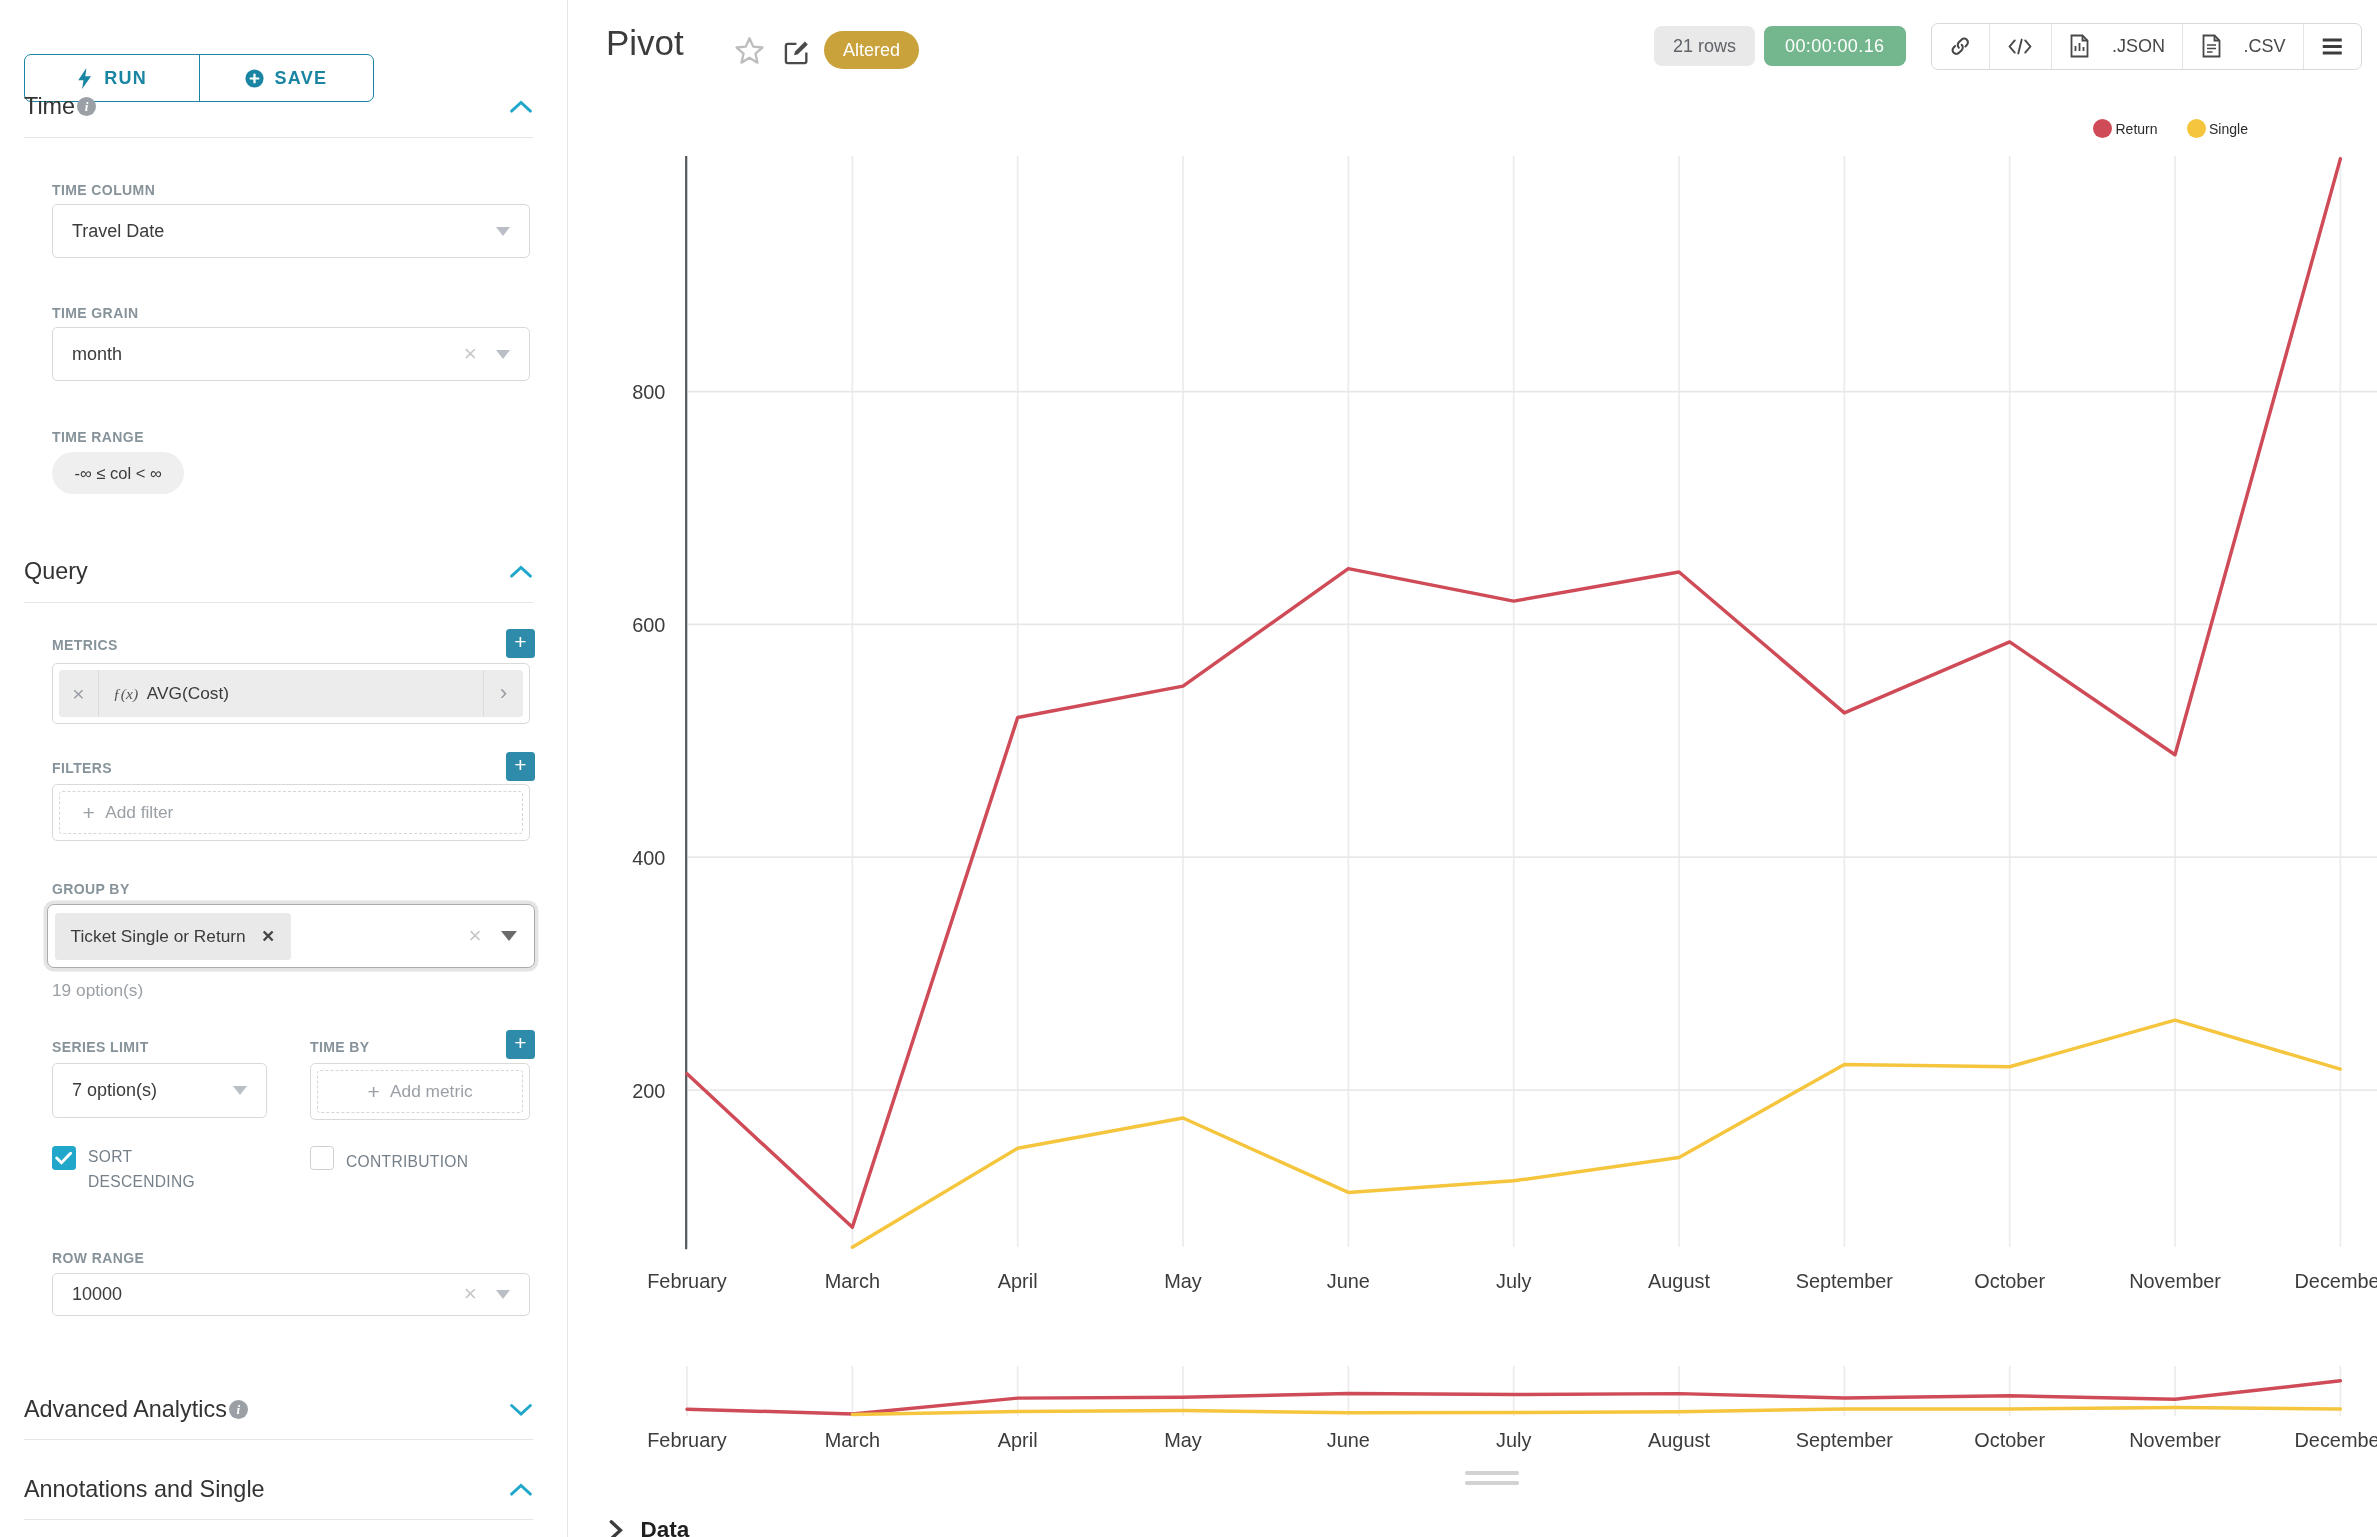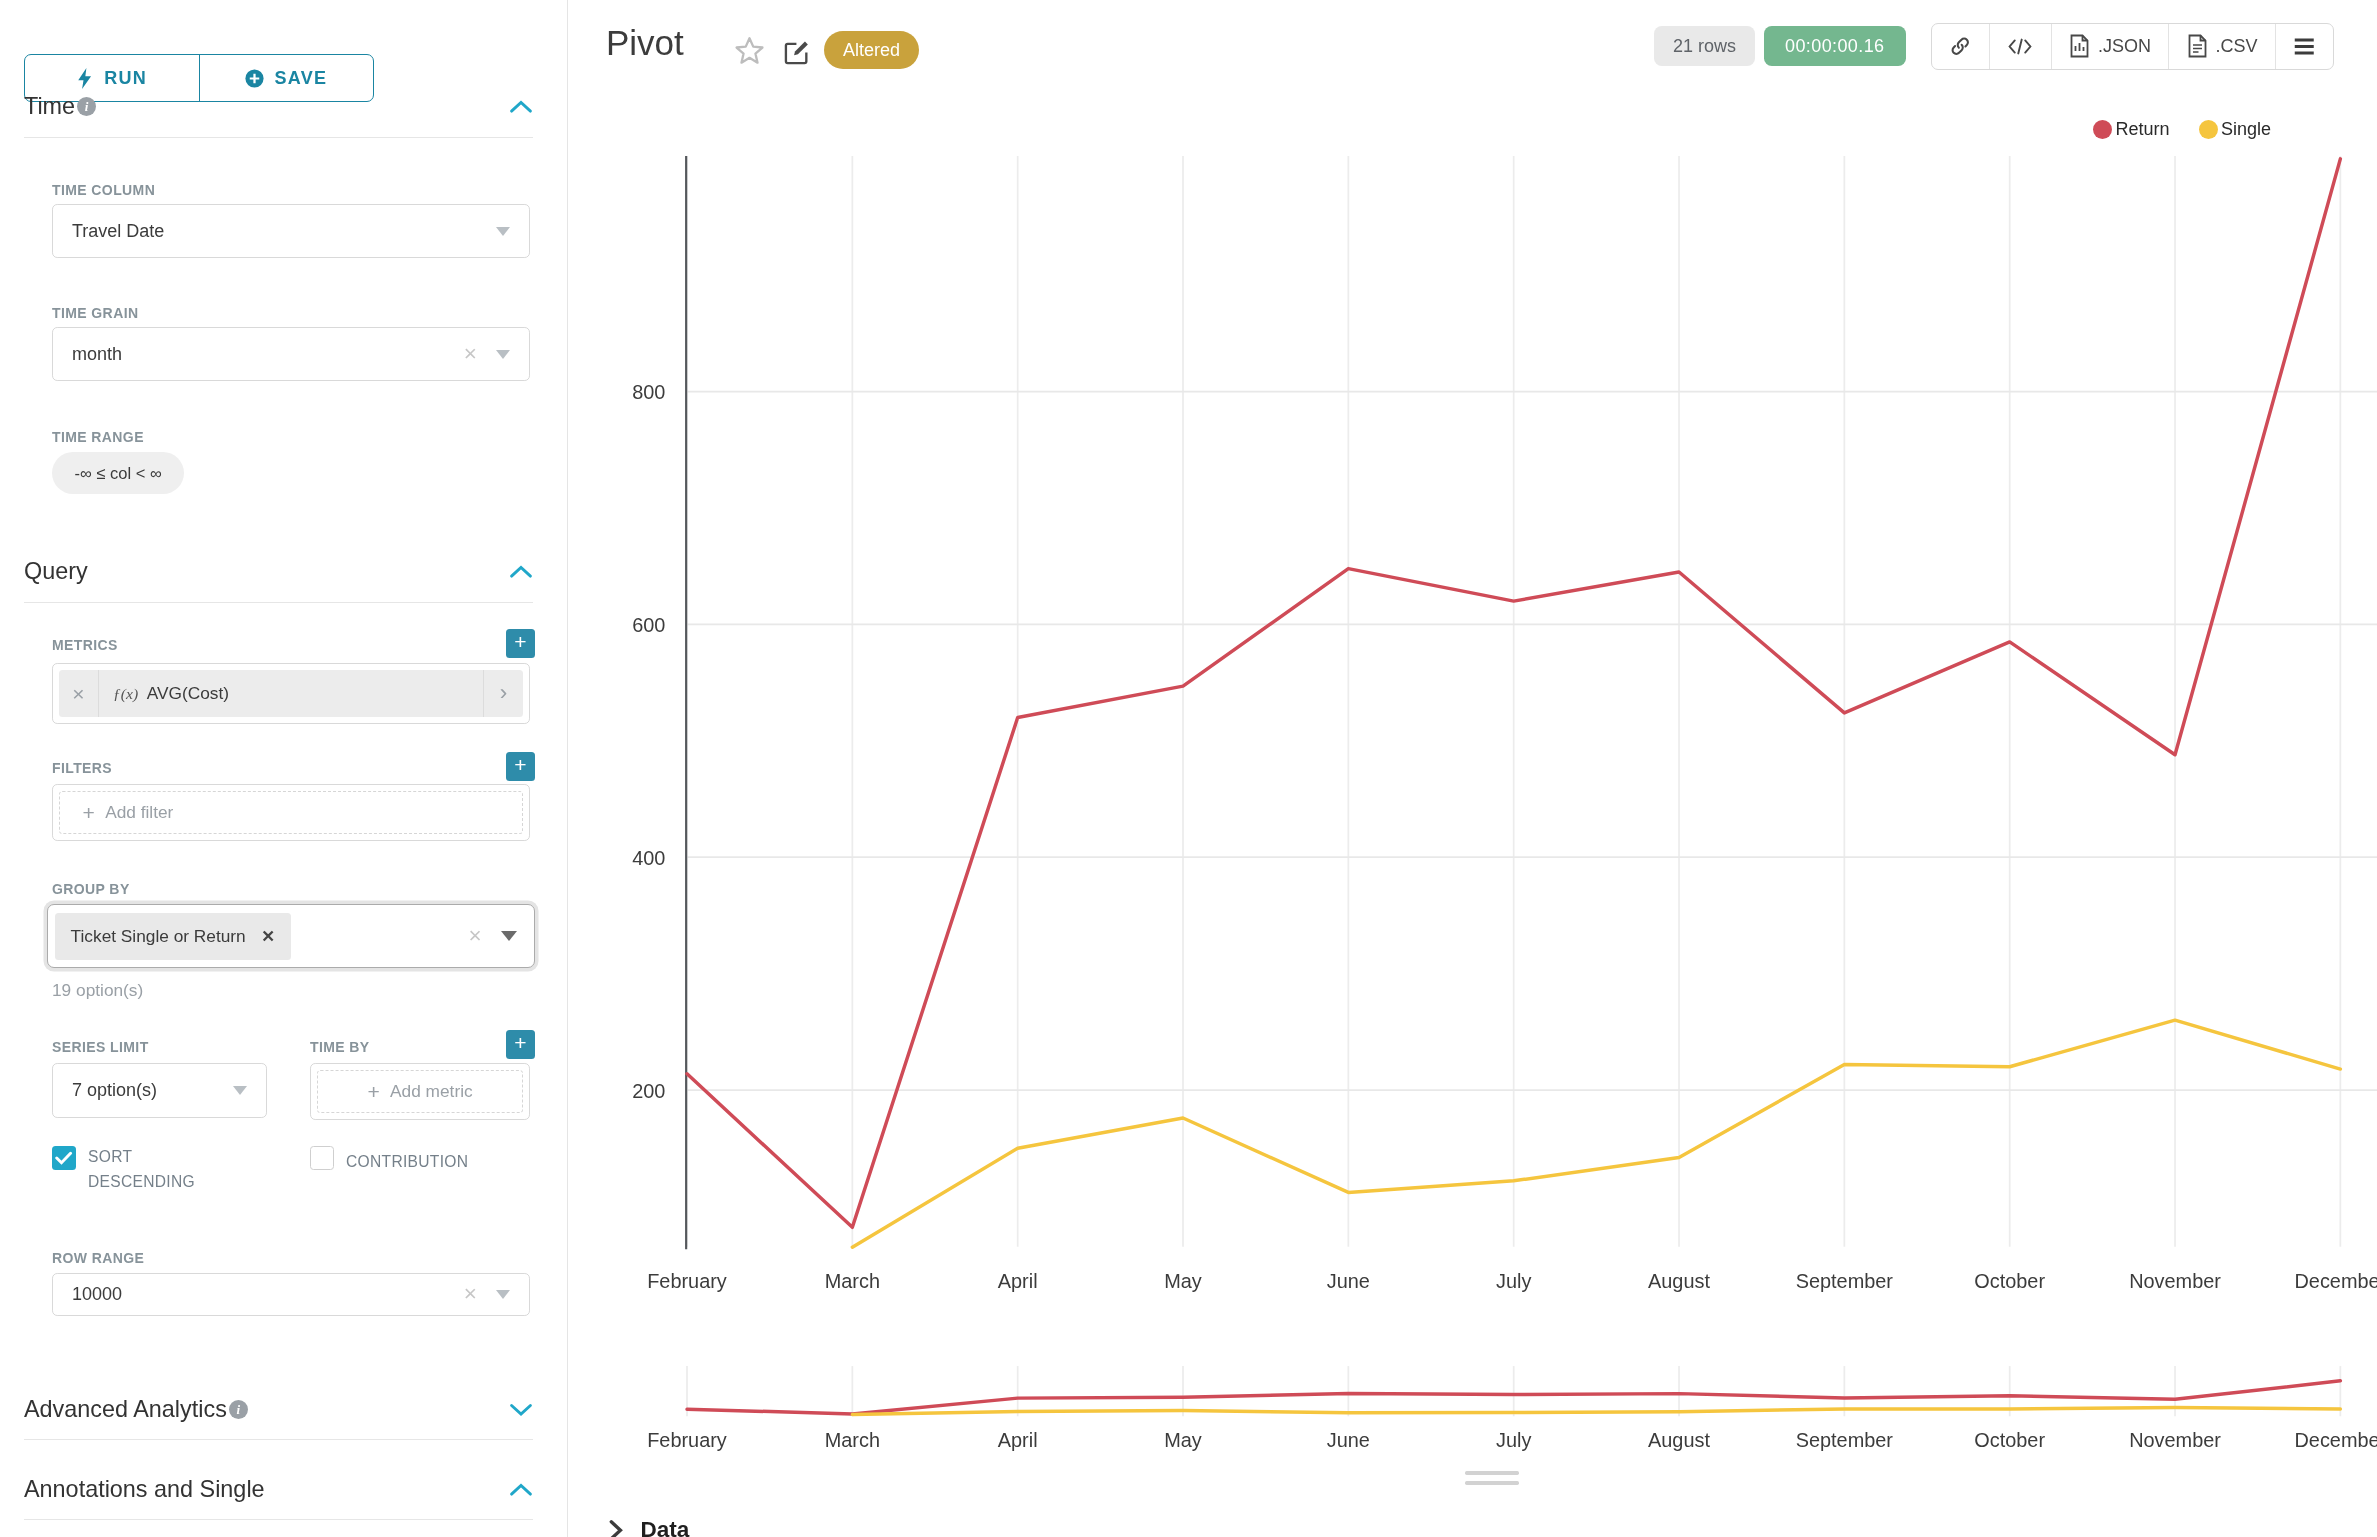--- a/index.html
+++ b/index.html
@@ -76,28 +76,28 @@
   
   #page-title { left:606px; top:22.5px; font-size:35px; color:#3c3c3c; font-weight:500; }
   #altered-badge { left:824px; top:31px; height:38px; border-radius:19px; background:#c9a23c;
     color:#fff; font-size:18px; display:flex; align-items:center; padding:0 19px; }
   #rows-badge { left:1654px; top:26px; height:40px; border-radius:7.8px; background:#e9e9e9;
     color:#5f6368; font-size:18px; display:flex; align-items:center; padding:0 19px; }
   #timer-badge { left:1764px; top:26px; height:40px; border-radius:7.8px; background:#74b78f;
     color:#fff; font-size:18px; display:flex; align-items:center; padding:0 21px; letter-spacing:0.4px; }
   #toolbar { left:1931px; top:22.5px; height:47px; border:0.9px solid #d9d9d9; border-radius:7px;
     display:flex; background:#fff; overflow:hidden; }
-  #toolbar .tbtn { display:flex; align-items:center; justify-content:center; gap:8px;
+  #toolbar .tbtn { display:flex; align-items:center; justify-content:center; gap:22px;
     padding:0 17.3px; cursor:pointer; color:#484848; font-size:18px; }
   #toolbar .tbtn + .tbtn { border-left:0.9px solid #e3e3e3; }
 
   #legend { left:2093px; top:119px; display:flex; gap:29px; }
   .legend-item { display:flex; align-items:center; gap:3.5px; cursor:pointer; }
   .legend-dot { width:19px; height:19px; border-radius:50%; }
-  .legend-label { font-size:18px; color:#2a2a2a; }
+  .legend-label { font-size:14px; color:#2a2a2a; }
 
   
   #chart-svg { left:568px; top:104px; }
 
   .drag-line { left:1465px; width:54px; height:3.5px; border-radius:1.7px; background:#d2d2d2; }
 
   #data-panel { left:606px; top:1517px; display:flex; align-items:center; gap:15.6px; cursor:pointer; }
   #data-panel .dp-title { font-size:22.5px; font-weight:700; color:#1f1f1f; }
 
   svg text { font-family:"Liberation Sans", sans-serif; }

